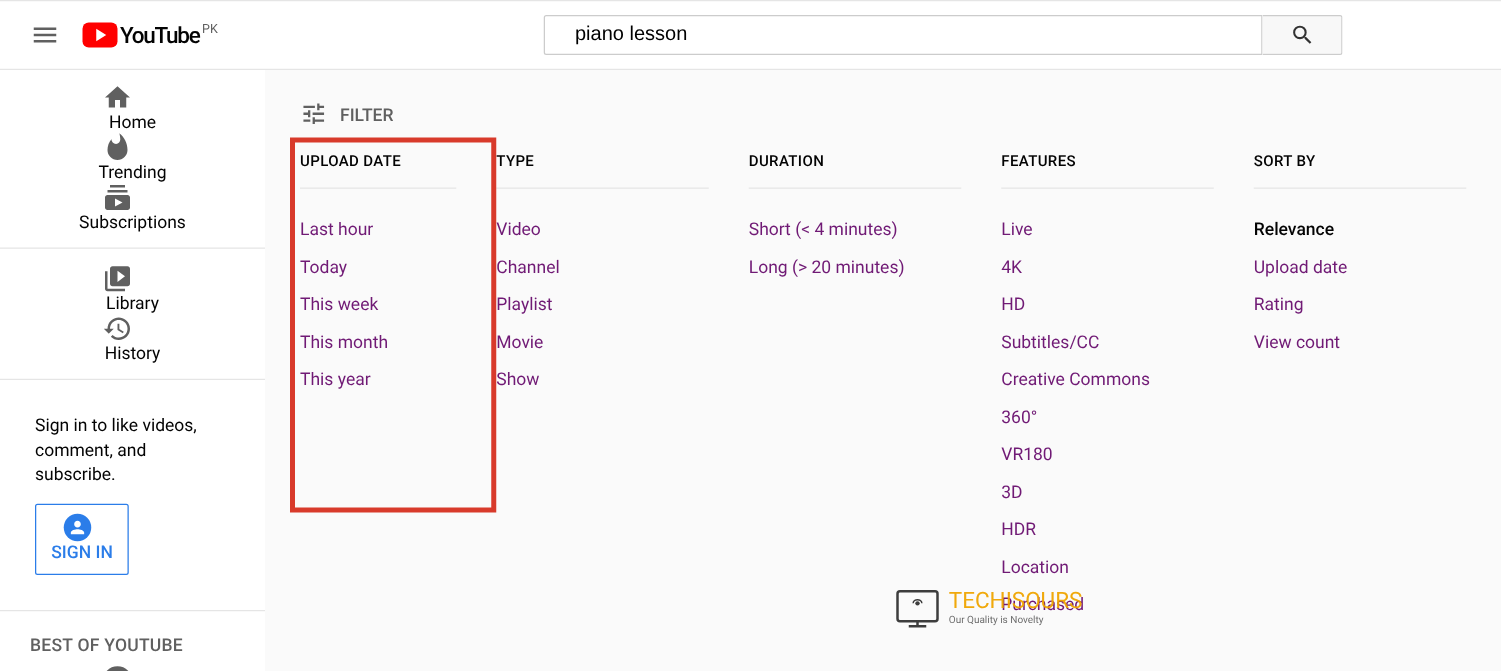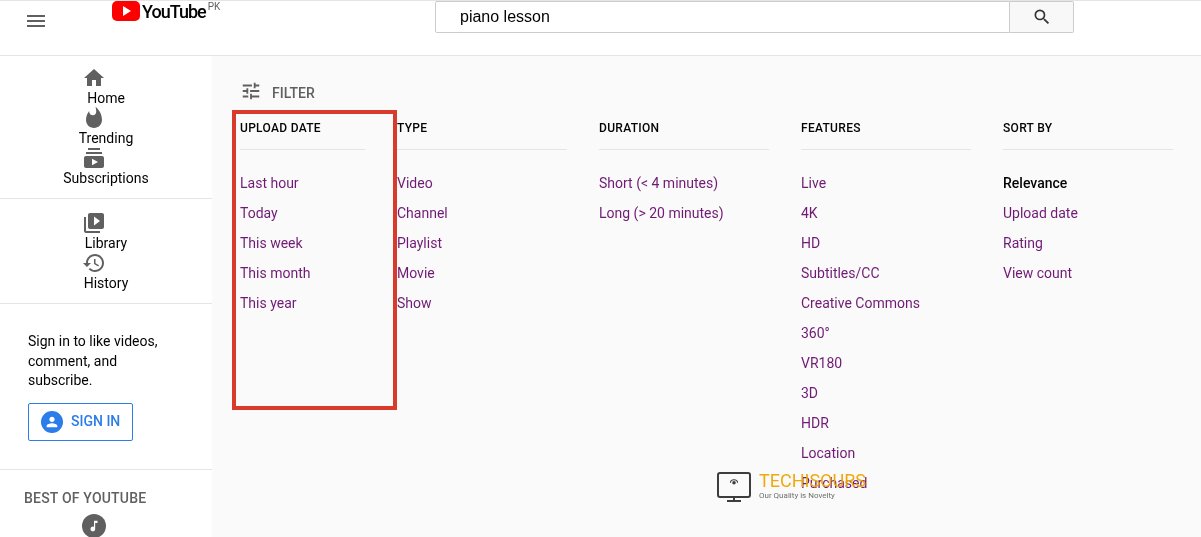--- a/index.html
+++ b/index.html
@@ -1,36 +1,36 @@
 <!DOCTYPE html>
 <html><head>
   <meta charset="utf-8">
   <style>
     * { margin: 0; padding: 0; box-sizing: border-box; }
     body { font-family: Roboto, Arial, sans-serif; background: #fff; color: #030303; width: 1201px; height: 537px; overflow: hidden; }
     
-    .topbar { height: 56px; display: flex; align-items: flex-start; padding: 0 16px; border-top: 1px solid #e5e5e5; border-bottom: 1px solid #e5e5e5; gap: 46px; }
+    .topbar { height: 56px; display: flex; align-items: center; padding: 0 16px; border-top: 1px solid #e5e5e5; border-bottom: 1px solid #e5e5e5; }
     .menu-btn { width: 40px; height: 40px; display: flex; align-items: center; justify-content: center; cursor: pointer; }
     .logo-wrap { display: flex; align-items: flex-start; margin-left: 10px; cursor: pointer; }
     .logo-play { width: 28px; height: 20px; background: #ff0000; border-radius: 5px; display: flex; align-items: center; justify-content: center; }
     .logo-tri { width: 0; height: 0; border-left: 8px solid #fff; border-top: 5px solid transparent; border-bottom: 5px solid transparent; margin-left: 2px; }
     .logo-text { font-weight: 500; font-size: 18px; letter-spacing: -1px; margin-left: 2px; }
     .logo-cc { font-size: 10px; color: #606060; margin-left: 2px; }
     
     .search-wrap { display: flex; margin-left: auto; margin-right: auto; position: absolute; left: 435px; }
     .search-input { width: 575px; height: 32px; border: 1px solid #ccc; padding: 2px 24px; font-size: 16px; outline: none; border-radius: 2px 0 0 2px; }
     .search-btn { width: 64px; height: 32px; border: 1px solid #ccc; border-left: none; background: #f8f8f8; border-radius: 0 2px 2px 0; display: flex; align-items: center; justify-content: center; cursor: pointer; }
     
     .layout { display: flex; height: calc(537px - 56px); }
     .sidebar { width: 240px; padding-top: 10px; overflow-y: auto; }
     .side-item { display: flex; align-items: center; height: 40px; padding: 0 24px; cursor: pointer; font-size: 14px; color: #030303; flex-direction: column; }
     .side-icon { width: 24px; height: 24px; display: flex; align-items: center; justify-content: center; margin-right: 24px; color: #606060; }
     .side-divider { height: 1px; background: #e5e5e5; margin: 12px 0; }
     .signin-box { padding: 16px 28px; font-size: 14px; color: #030303; line-height: 1.4; }
-    .signin-btn { display: inline-flex; align-items: center; border: 1px solid #2b7de9; color: #2b7de9; padding: 7px 12px; font-size: 14px; font-weight: 500; margin-top: 12px; cursor: pointer; border-radius: 2px; }
+    .signin-btn { display: inline-flex; align-items: center; border: 1px solid #2b7de9; color: #2b7de9; padding: 7px 12px; font-size: 14px; font-weight: 500; margin-top: 12px; cursor: pointer; border-radius: 2px; flex-direction: column; }
     .signin-avatar { width: 22px; height: 22px; border-radius: 50%; background: #2b7de9; display: flex; align-items: center; justify-content: center; margin-right: 8px; }
     .side-heading { font-size: 14px; font-weight: 500; color: #606060; padding: 8px 24px; letter-spacing: 0.2px; }
     .chip-icon { width: 24px; height: 24px; border-radius: 50%; background: #606060; display: flex; align-items: center; justify-content: center; margin-right: 24px; }
     
     .main { flex: 1; background: #fafafa; padding: 16px 28px; position: relative; }
     .filter-toggle { display: flex; align-items: center; font-size: 14px; font-weight: 500; color: #606060; cursor: pointer; padding: 8px 0 16px 0; }
     .filter-toggle .ticon { margin-right: 10px; }
     .filter-grid { display: flex; gap: 32px; }
     .filter-col { width: 170px; }
     .filter-col.w-narrow { width: 125px; }

